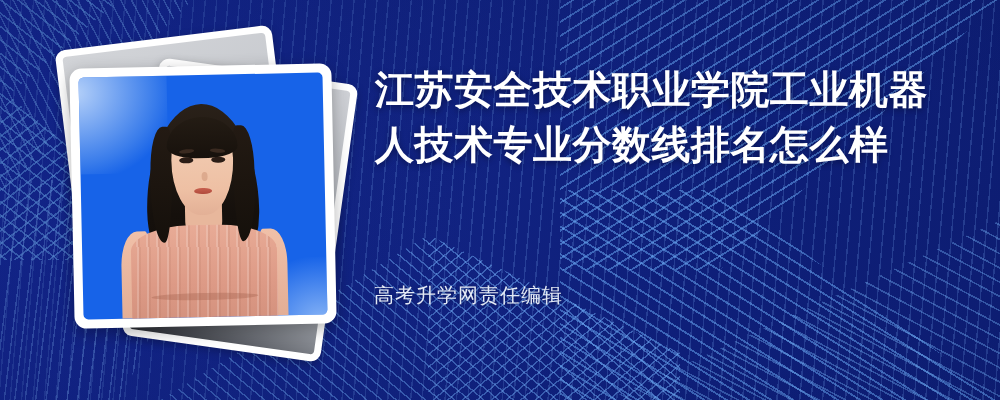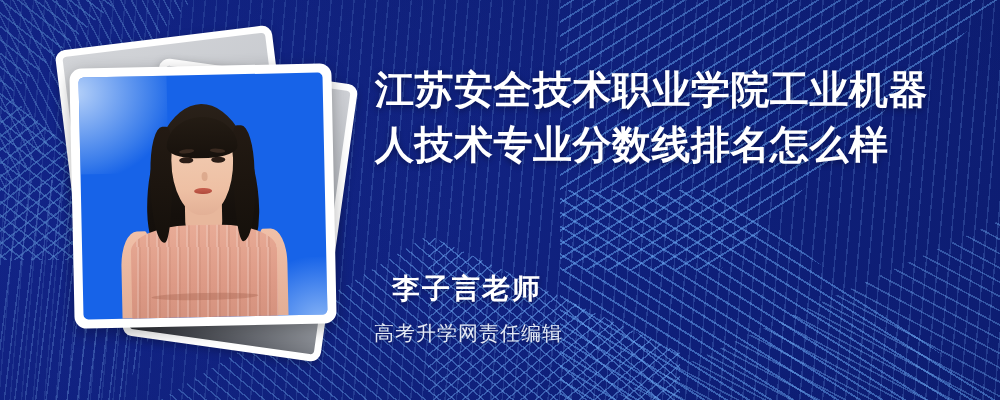--- a/index.html
+++ b/index.html
@@ -284,17 +284,16 @@
         </div>
       </div>
     </div>
   </div>
 
   <div id="text-block">
     <h1 id="title">江苏安全技术职业学院工业机器人技术专业分数线排名怎么样</h1>
   </div>
 
   <div id="author-block">
-    <div id="author-name">李子言老师</div>
     <div id="author-role">高考升学网责任编辑</div>
   </div>
 
 </div>
 
 </body></html>

